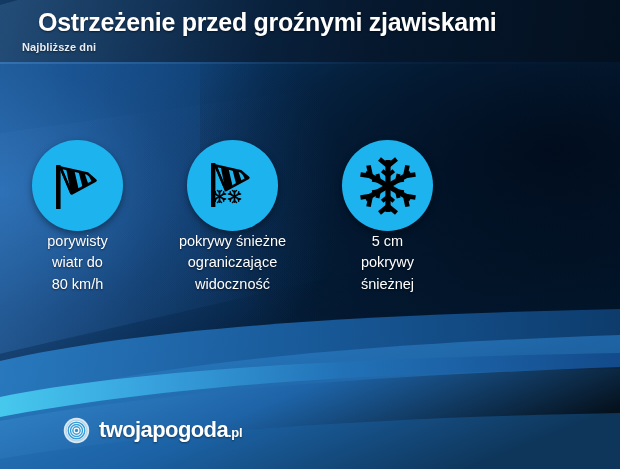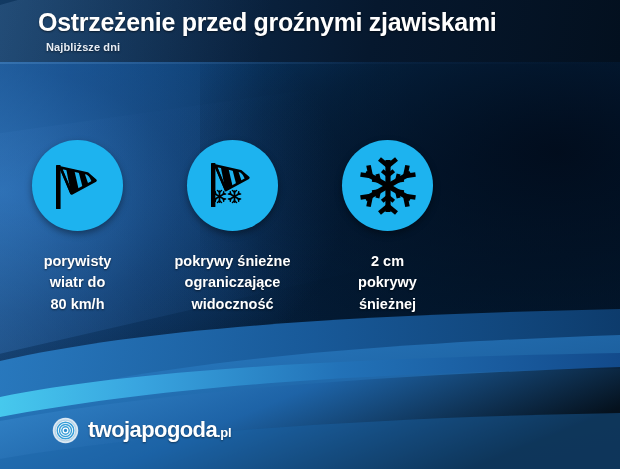--- a/index.html
+++ b/index.html
@@ -81,21 +81,21 @@
     left: 38px; top: 8px;
     font-size: 25px;
     font-weight: bold;
     color: #ffffff;
     letter-spacing: -0.3px;
     white-space: nowrap;
     text-shadow: 0 1px 2px rgba(0,0,0,0.55);
   }
   .subtitle {
     position: absolute;
-    left: 46px; top: 41px;
+    left: 22px; top: 41px;
     font-size: 11px;
     font-weight: bold;
     color: #e8eef6;
     letter-spacing: 0.1px;
     white-space: nowrap;
     text-shadow: 0 1px 2px rgba(0,0,0,0.5);
   }
 
   
   .items {
@@ -115,42 +115,41 @@
     border-radius: 50%;
     background: #1db3ef;
     display: flex;
     align-items: center;
     justify-content: center;
     box-shadow: 0 3px 7px rgba(0,0,0,0.40);
     position: relative;
   }
   .icon-circle svg { display: block; }
   .item-label {
-    margin-top: 20px;
     text-align: center;
     font-size: 14.5px;
-    font-weight: bold;
+    font-weight: normal;
     line-height: 1.47;
     color: #ffffff;
     text-shadow: 0 1px 2px rgba(0,0,0,0.55);
     white-space: pre-line;
   }
 
   
   .wave-wrap {
     position: absolute;
     left: 0; bottom: 0;
     width: 620px; height: 160px;
     overflow: hidden;
   }
 
   
   .logo {
     position: absolute;
-    left: 52px; bottom: 24px;
+    left: 63px; bottom: 24px;
     display: flex;
     align-items: center;
     height: 30px;
   }
   .logo-mark { width: 27px; height: 27px; display:block; }
   .logo-text {
     margin-left: 9px;
     font-size: 22px;
     font-weight: bold;
     color: #ffffff;
@@ -329,21 +328,21 @@
               <line x1="9.1" y1="5.2" x2="10.6" y2="12.0"></line>
                 <line x1="9.1" y1="5.2" x2="15.9" y2="6.2"></line>
               <line x1="-9.1" y1="5.2" x2="-15.9" y2="6.2"></line>
                 <line x1="-9.1" y1="5.2" x2="-10.6" y2="12.0"></line>
               <line x1="9.1" y1="-5.2" x2="15.9" y2="-6.2"></line>
                 <line x1="9.1" y1="-5.2" x2="10.6" y2="-12.0"></line>
             </g>
           </g>
         </svg>
       </div>
-      <div class="item-label">2 cm
+      <div class="item-label">5 cm
 pokrywy
 śnieżnej</div>
     </div>
 
 
   </div>
 
   <div class="logo">
     <svg class="logo-mark" viewBox="0 0 28 28">
       <circle cx="14" cy="14" r="13.2" fill="#e9f2f8" opacity="0.92"></circle>

